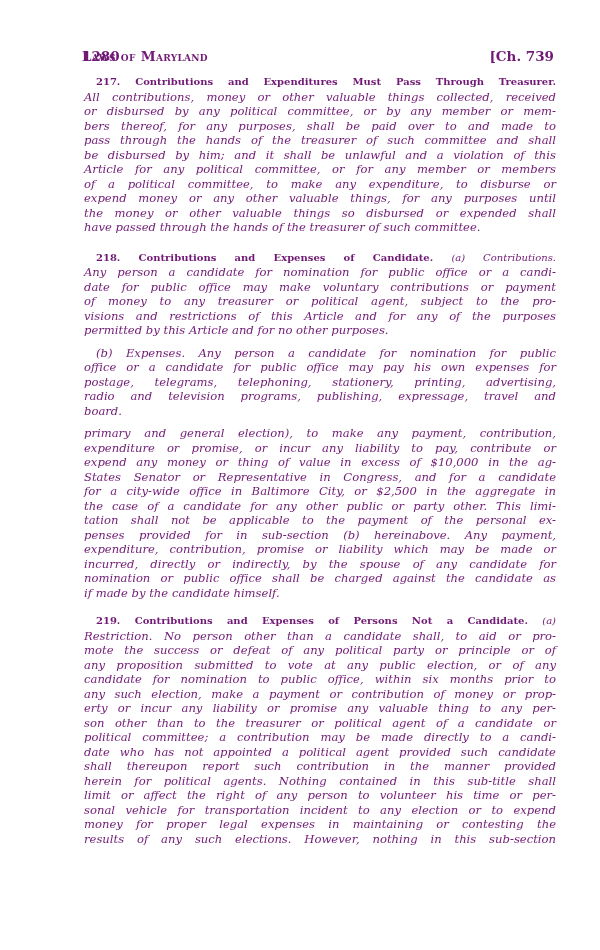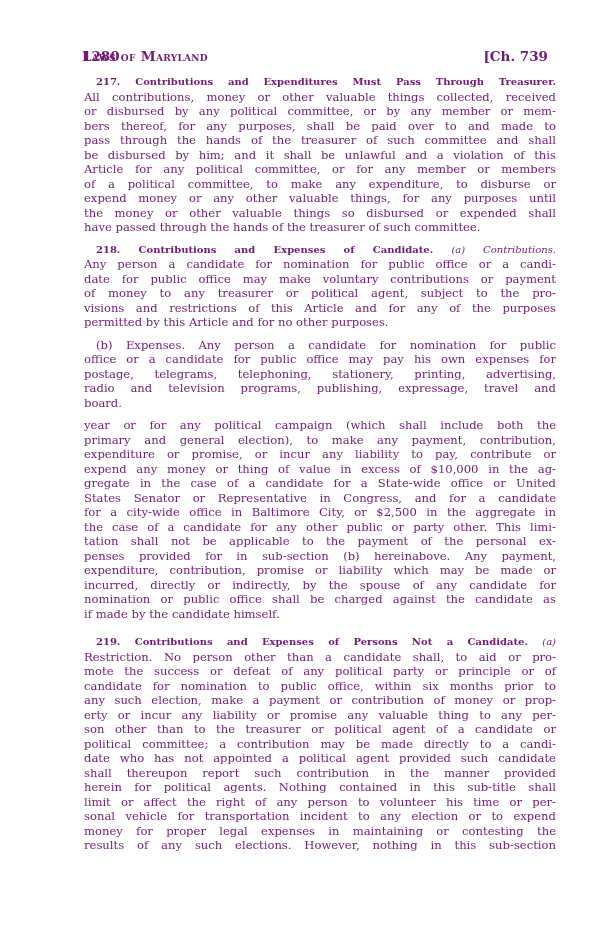--- a/index.html
+++ b/index.html
@@ -8,32 +8,33 @@
       position: absolute; left: 0; top: 0; width: 600px; height: 950px;
       background: #ffffff; color: #701a75;
       font-family: "DejaVu Serif", "Liberation Serif", serif;
     }
     .running-head {
       position: absolute; left: 82px; top: 48px; width: 474px; height: 18px;
       font-size: 13.5px; font-weight: bold;
     }
     .running-head .pg { position: absolute; left: 0; top: 0; }
     .running-head .title { position: absolute; left: 0; right: 0; top: 0; text-align: left; font-variant: small-caps; letter-spacing: 0.3px; }
-    .running-head .ch { position: absolute; right: 8px; top: 0; }
+    .running-head .ch { position: absolute; right: 2px; top: 0; }
     .body-text {
       position: absolute; left: 84px; top: 75px; width: 472px;
       font-size: 11.6px; line-height: 14.5px;
     }
     .section { margin: 0; }
-    .section + .section { margin-top: 8px; }
+    .section + .section { margin-top: 16px; }
     .para { margin: 0; }
     .para + .para { margin-top: 8px; }
     .line {
       display: block; white-space: nowrap; text-align: justify;
       text-align-last: justify; height: 14.5px; overflow: visible;
+      font-style: italic;
     }
     .line.last { text-align-last: left; }
     .first { text-indent: 12px; }
     .heading { font-style: normal; font-weight: bold; font-size: 10px; }
     .sub { font-style: italic; font-weight: normal; }
   </style>
 </head>
 <body>
 
 <div class="page">
@@ -72,42 +73,41 @@
         <span class="line last">permitted by this Article and for no other purposes.</span>
       </div>
       <div class="para">
         <span class="line first">(b) Expenses.  Any person a candidate for nomination for public</span>
         <span class="line">office or a candidate for public office may pay his own expenses for</span>
         <span class="line">postage, telegrams, telephoning, stationery, printing, advertising,</span>
         <span class="line">radio and television programs, publishing, expressage, travel and</span>
         <span class="line last">board.</span>
       </div>
       <div class="para">
-        <span class="line">year or for any political campaign (which shall include both the</span>
         <span class="line">primary and general election), to make any payment, contribution,</span>
         <span class="line">expenditure or promise, or incur any liability to pay, contribute or</span>
         <span class="line">expend any money or thing of value in excess of $10,000 in the ag-</span>
-        <span class="line">gregate in the case of a candidate for a State-wide office or United</span>
         <span class="line">States Senator or Representative in Congress, and for a candidate</span>
         <span class="line">for a city-wide office in Baltimore City, or $2,500 in the aggregate in</span>
         <span class="line">the case of a candidate for any other public or party other.  This limi-</span>
         <span class="line">tation shall not be applicable to the payment of the personal ex-</span>
         <span class="line">penses provided for in sub-section (b) hereinabove.  Any payment,</span>
         <span class="line">expenditure, contribution, promise or liability which may be made or</span>
         <span class="line">incurred, directly or indirectly, by the spouse of any candidate for</span>
         <span class="line">nomination or public office shall be charged against the candidate as</span>
         <span class="line last">if made by the candidate himself.</span>
       </div>
     </div>
 
     <div class="section" style="margin-top: 14px;">
       <div class="para">
         <span class="line first heading"><span>219.</span> <span>Contributions and Expenses of Persons Not a Candidate.</span> <span class="sub">(a)</span></span>
         <span class="line">Restriction.  No person other than a candidate shall, to aid or pro-</span>
         <span class="line">mote the success or defeat of any political party or principle or of</span>
+        <span class="line">any proposition submitted to vote at any public election, or of any</span>
         <span class="line">candidate for nomination to public office, within six months prior to</span>
         <span class="line">any such election, make a payment or contribution of money or prop-</span>
         <span class="line">erty or incur any liability or promise any valuable thing to any per-</span>
         <span class="line">son other than to the treasurer or political agent of a candidate or</span>
         <span class="line">political committee; a contribution may be made directly to a candi-</span>
         <span class="line">date who has not appointed a political agent provided such candidate</span>
         <span class="line">shall thereupon report such contribution in the manner provided</span>
         <span class="line">herein for political agents.  Nothing contained in this sub-title shall</span>
         <span class="line">limit or affect the right of any person to volunteer his time or per-</span>
         <span class="line">sonal vehicle for transportation incident to any election or to expend</span>

